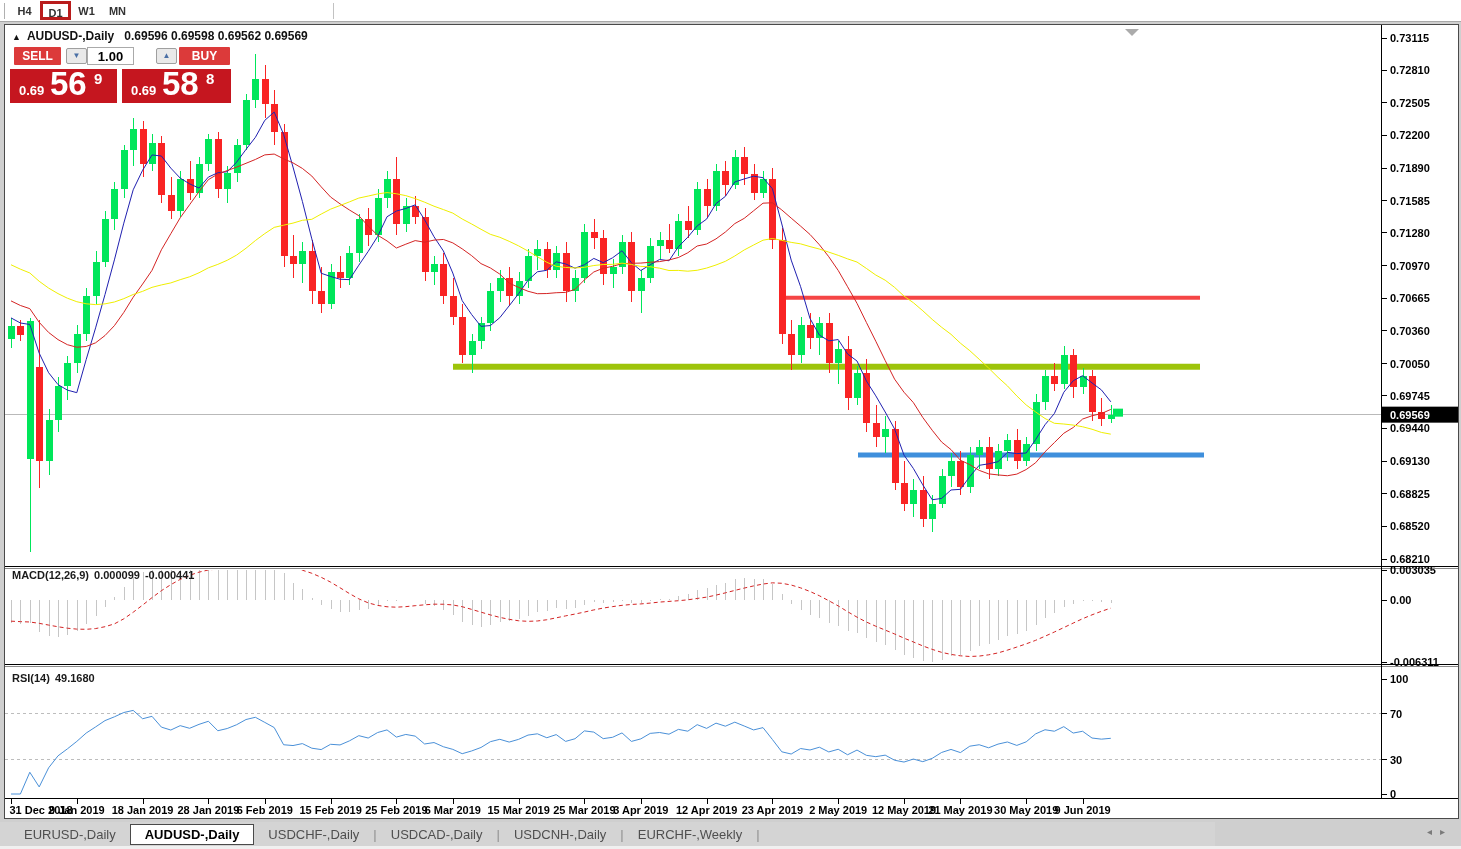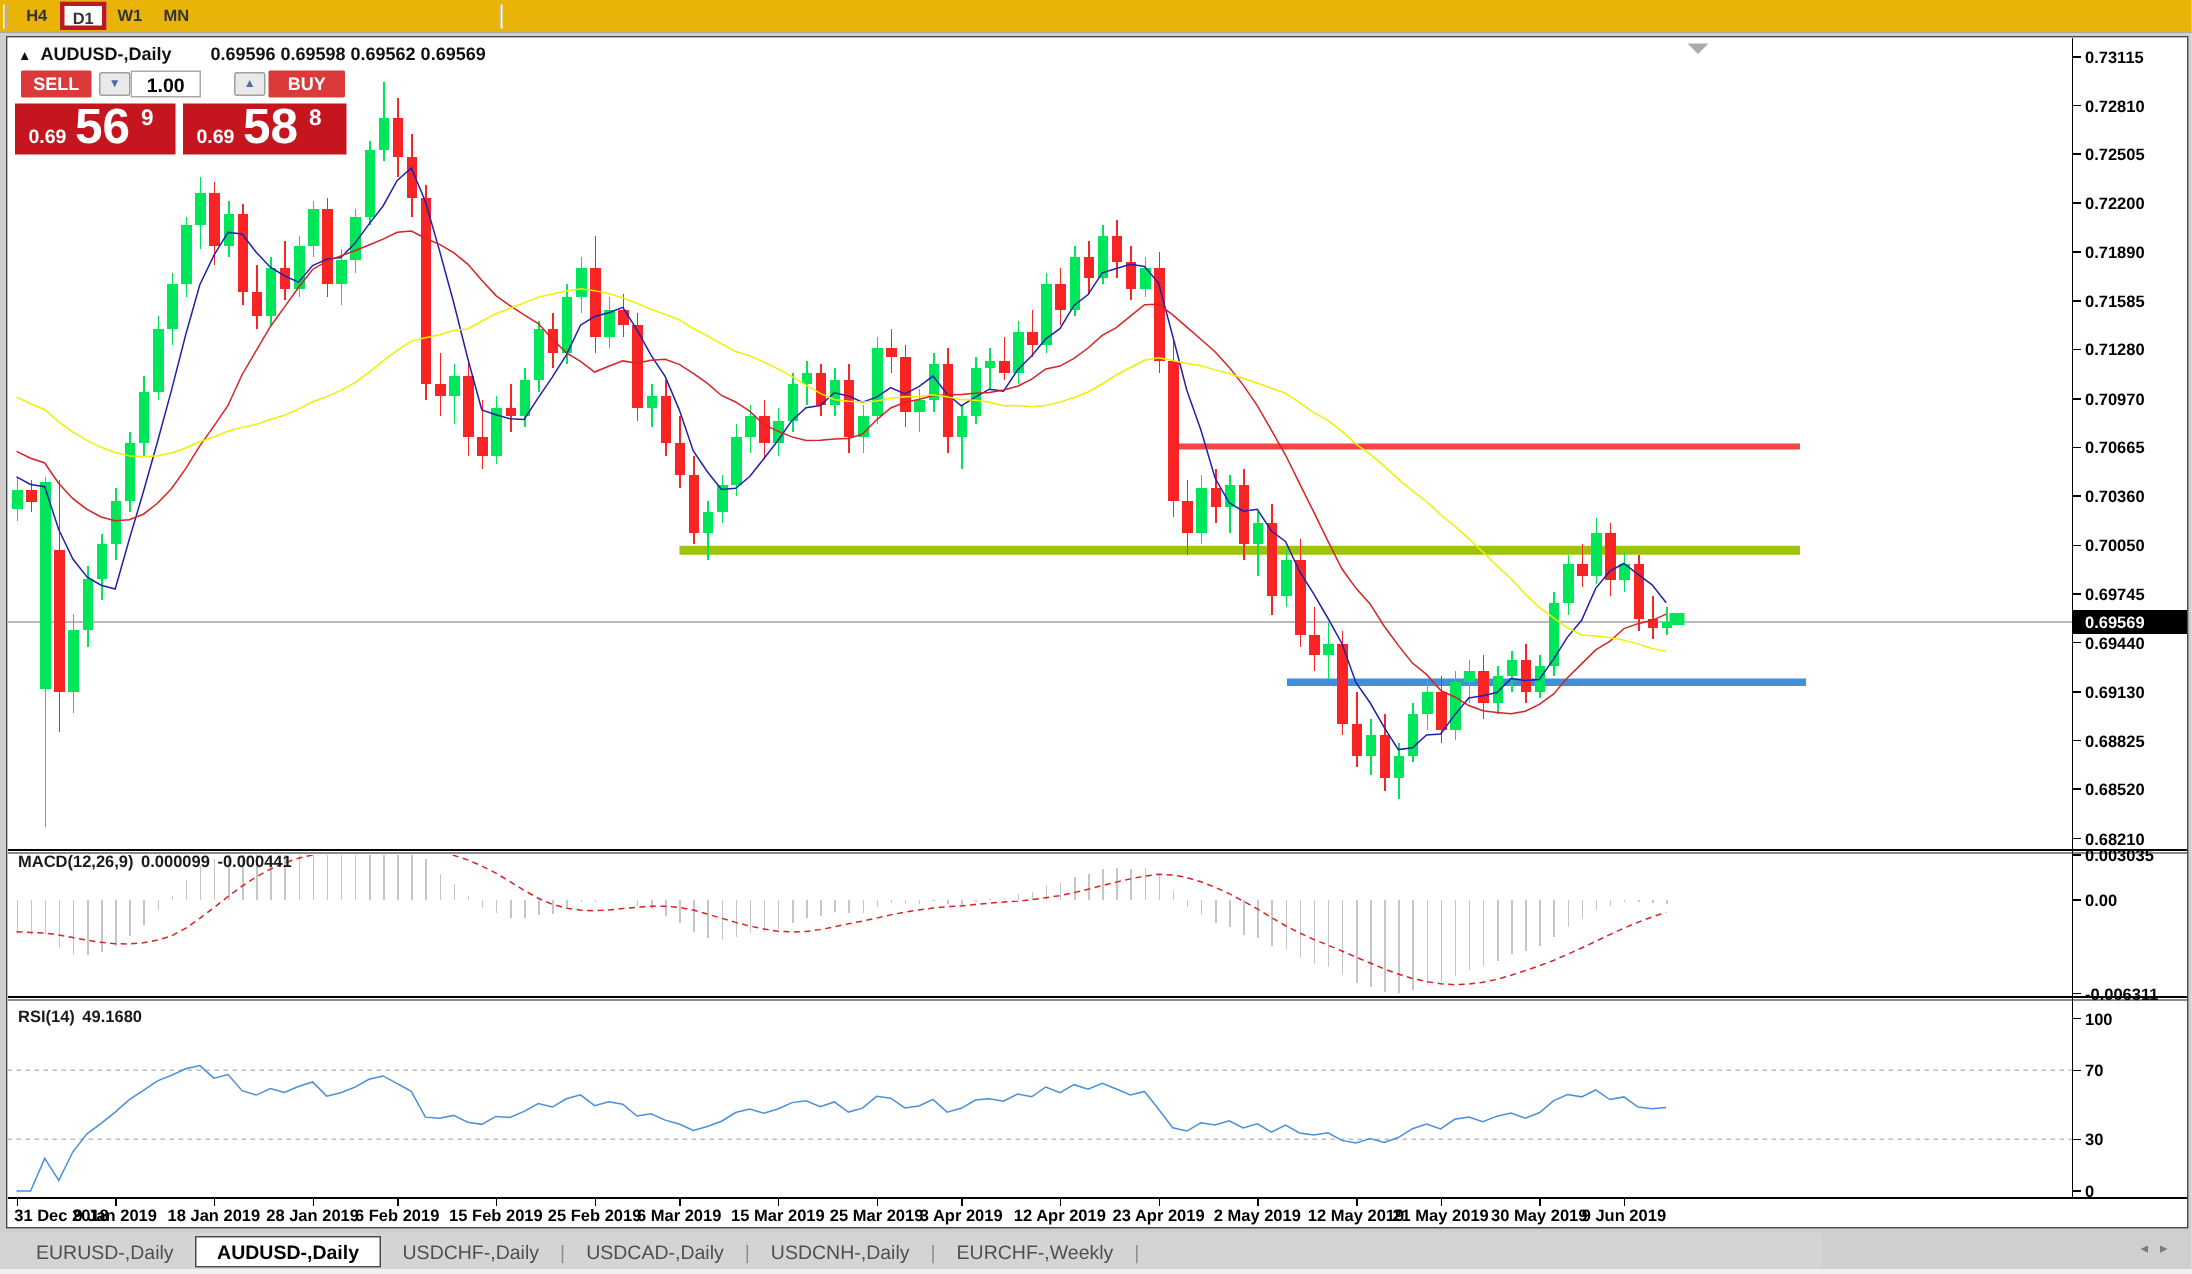--- a/index.html
+++ b/index.html
@@ -1,37 +1,37 @@
 <!DOCTYPE html>
 <html><head>
 <meta charset="utf-8">
 <style>
   * { margin:0; padding:0; box-sizing:border-box; }
   html,body { width:1461px; height:849px; overflow:hidden; background:#cfcfcf;
     font-family:"Liberation Sans", sans-serif; }
   
   #toolbar { position:absolute; left:0; top:0; width:1461px; height:22px;
-    background:#eab308; border-bottom:1px solid #a8a8a8; display:flex; align-items:center; }
+    background:#ffffff; border-bottom:1px solid #a8a8a8; display:flex; align-items:center; }
   .grip { width:3px; height:16px; margin:0 4px 0 2px;
     border-left:1px solid #fff; border-right:1px solid #b0b0b0; }
   .tf-btn { width:31px; height:19px; line-height:19px; text-align:center;
     font-size:11px; font-weight:700; color:#333; border:1px solid transparent; }
   .tf-btn.active { background:#ffffff; border:3px solid #b91c1c; }
   .tb-sep { width:2px; height:16px; margin-left:200px;
     border-left:1px solid #c2c2c2; border-right:1px solid #fff; }
   
   #chart-window { position:absolute; left:4px; top:24px; width:1455px; height:795px;
     border:1px solid #4a4a4a; background:#fff; }
   #chart-svg { position:absolute; left:0; top:0; }
   #chart-svg text { font:700 11px "Liberation Sans", sans-serif; fill:#000; }
   
   #title-row { position:absolute; left:12px; top:29px; font-size:12px; font-weight:700;
     color:#111; z-index:5; white-space:nowrap; }
   #title-row .marker { font-size:9px; margin-right:6px; }
-  #title-row .ohlc { margin-left:26px; font-weight:700; }
+  #title-row .ohlc { margin-left:10px; font-weight:700; }
   #trade-panel { position:absolute; left:10px; top:46px; width:222px; height:58px; z-index:6; }
   .btn-red { position:absolute; background:#dc3a3a; color:#fff; font-weight:700;
     font-size:12px; text-align:center; border-radius:1px; }
   #sell-btn { left:4px; top:1px; width:47px; height:18px; line-height:18px; }
   #buy-btn  { left:169px; top:1px; width:51px; height:18px; line-height:18px; }
   .spin-btn { position:absolute; top:2px; width:21px; height:16px; background:#e9e9e9;
     border:1px solid #9f9f9f; color:#4a6fa5; font-size:8px; line-height:14px;
     text-align:center; border-radius:2px; }
   #vol-down { left:56px; } #vol-up { left:146px; }
   #vol-box { position:absolute; left:77px; top:1px; width:47px; height:18px;

